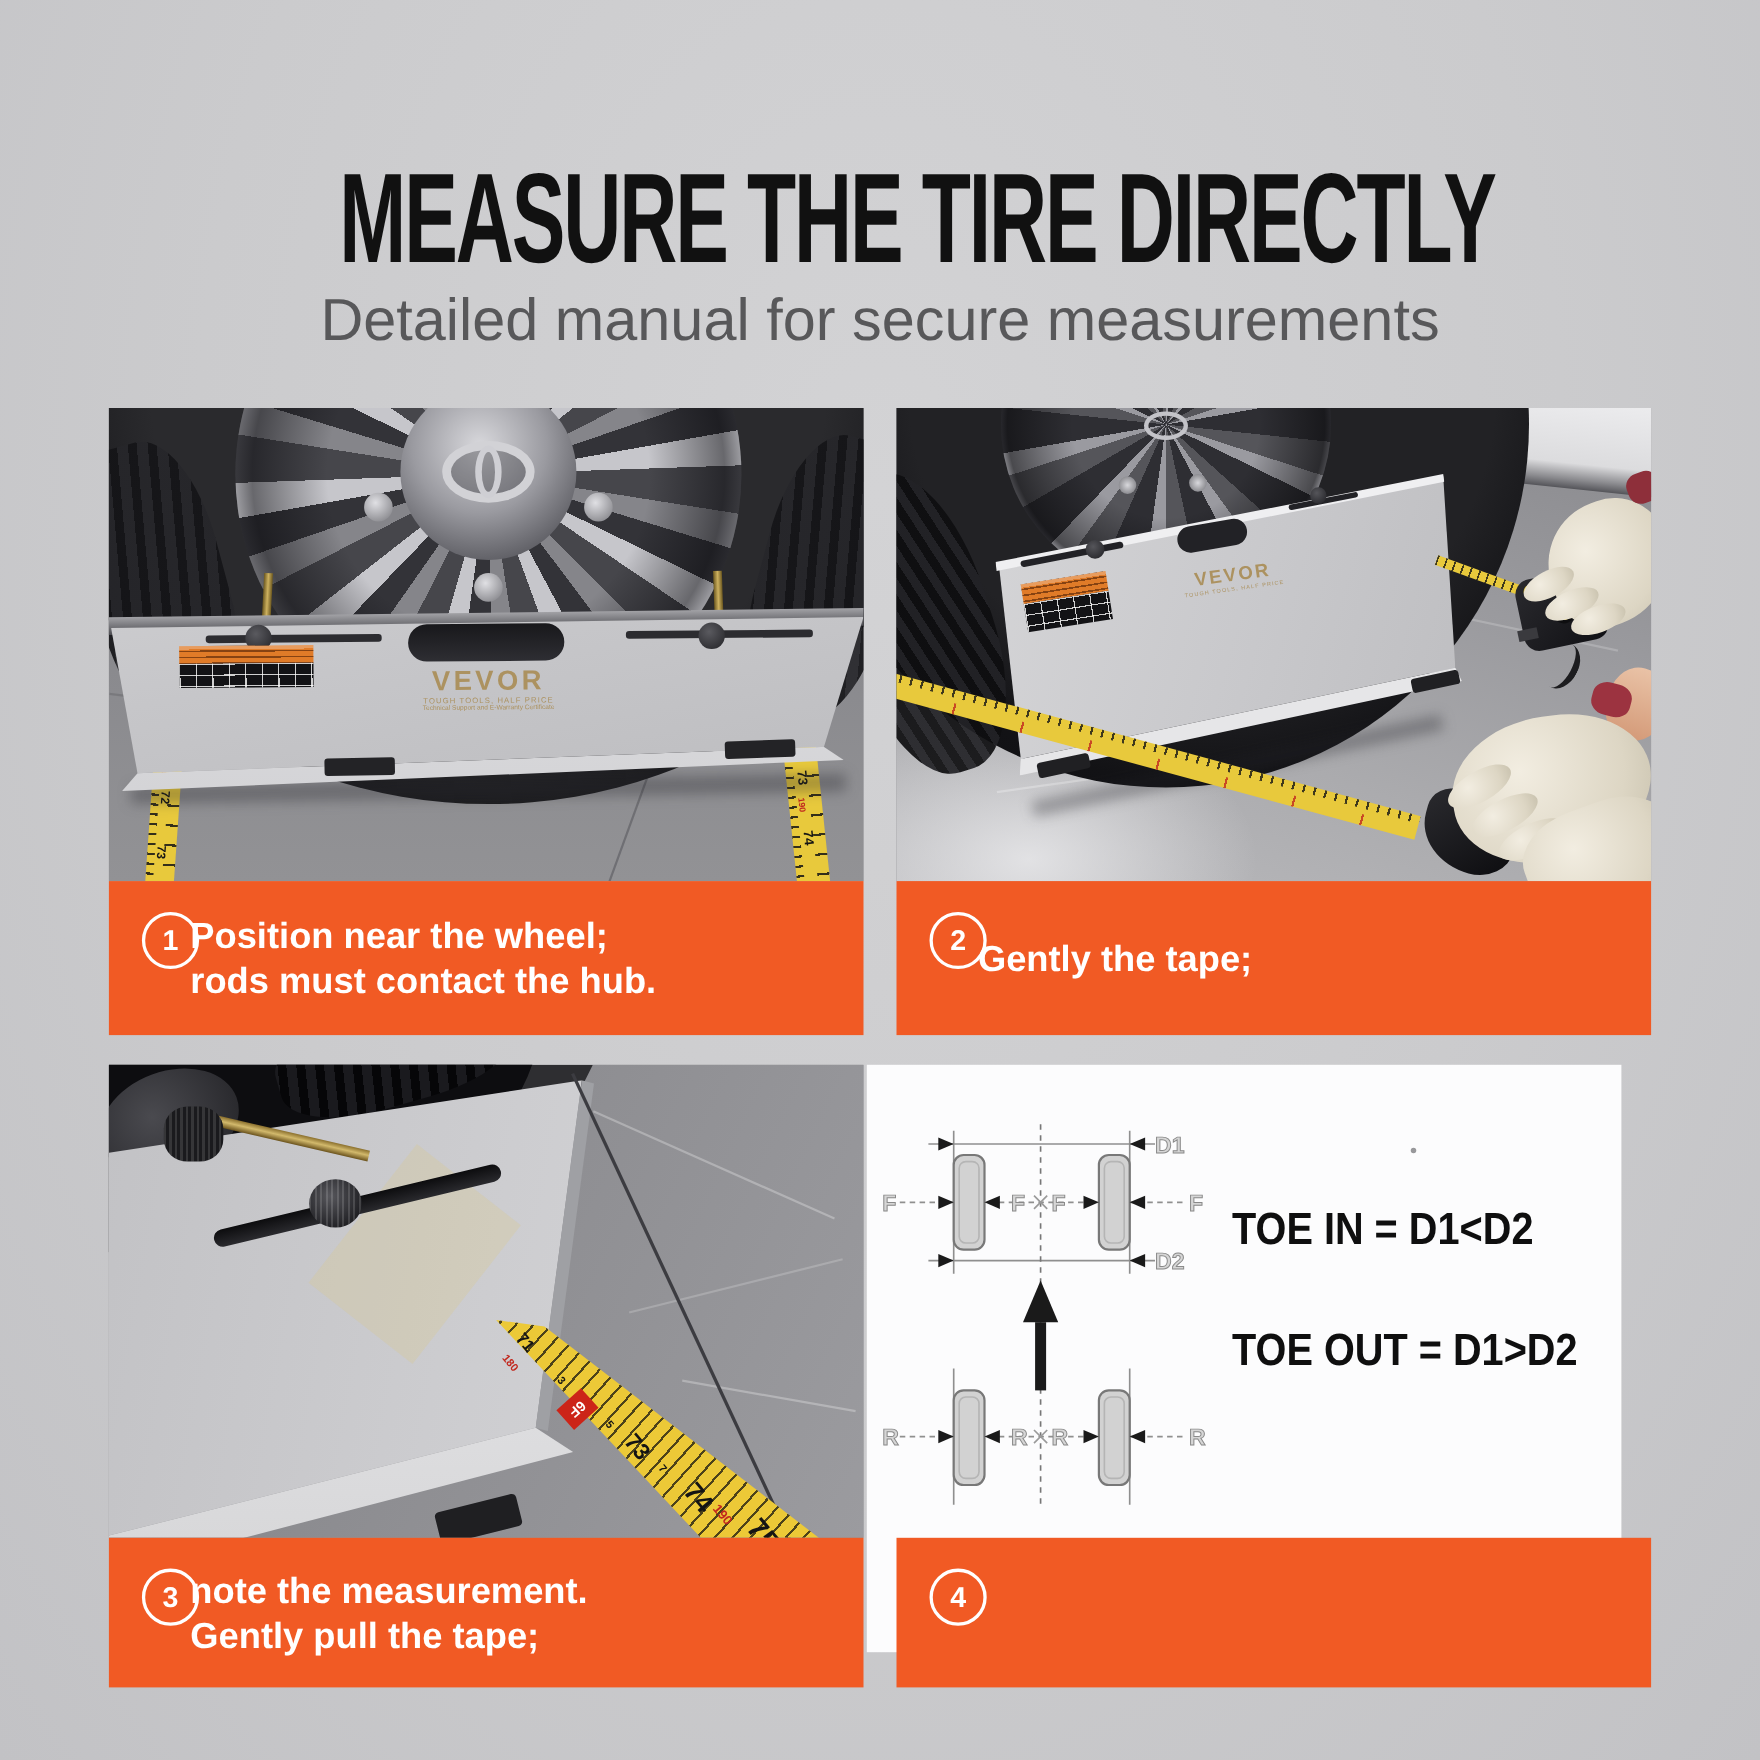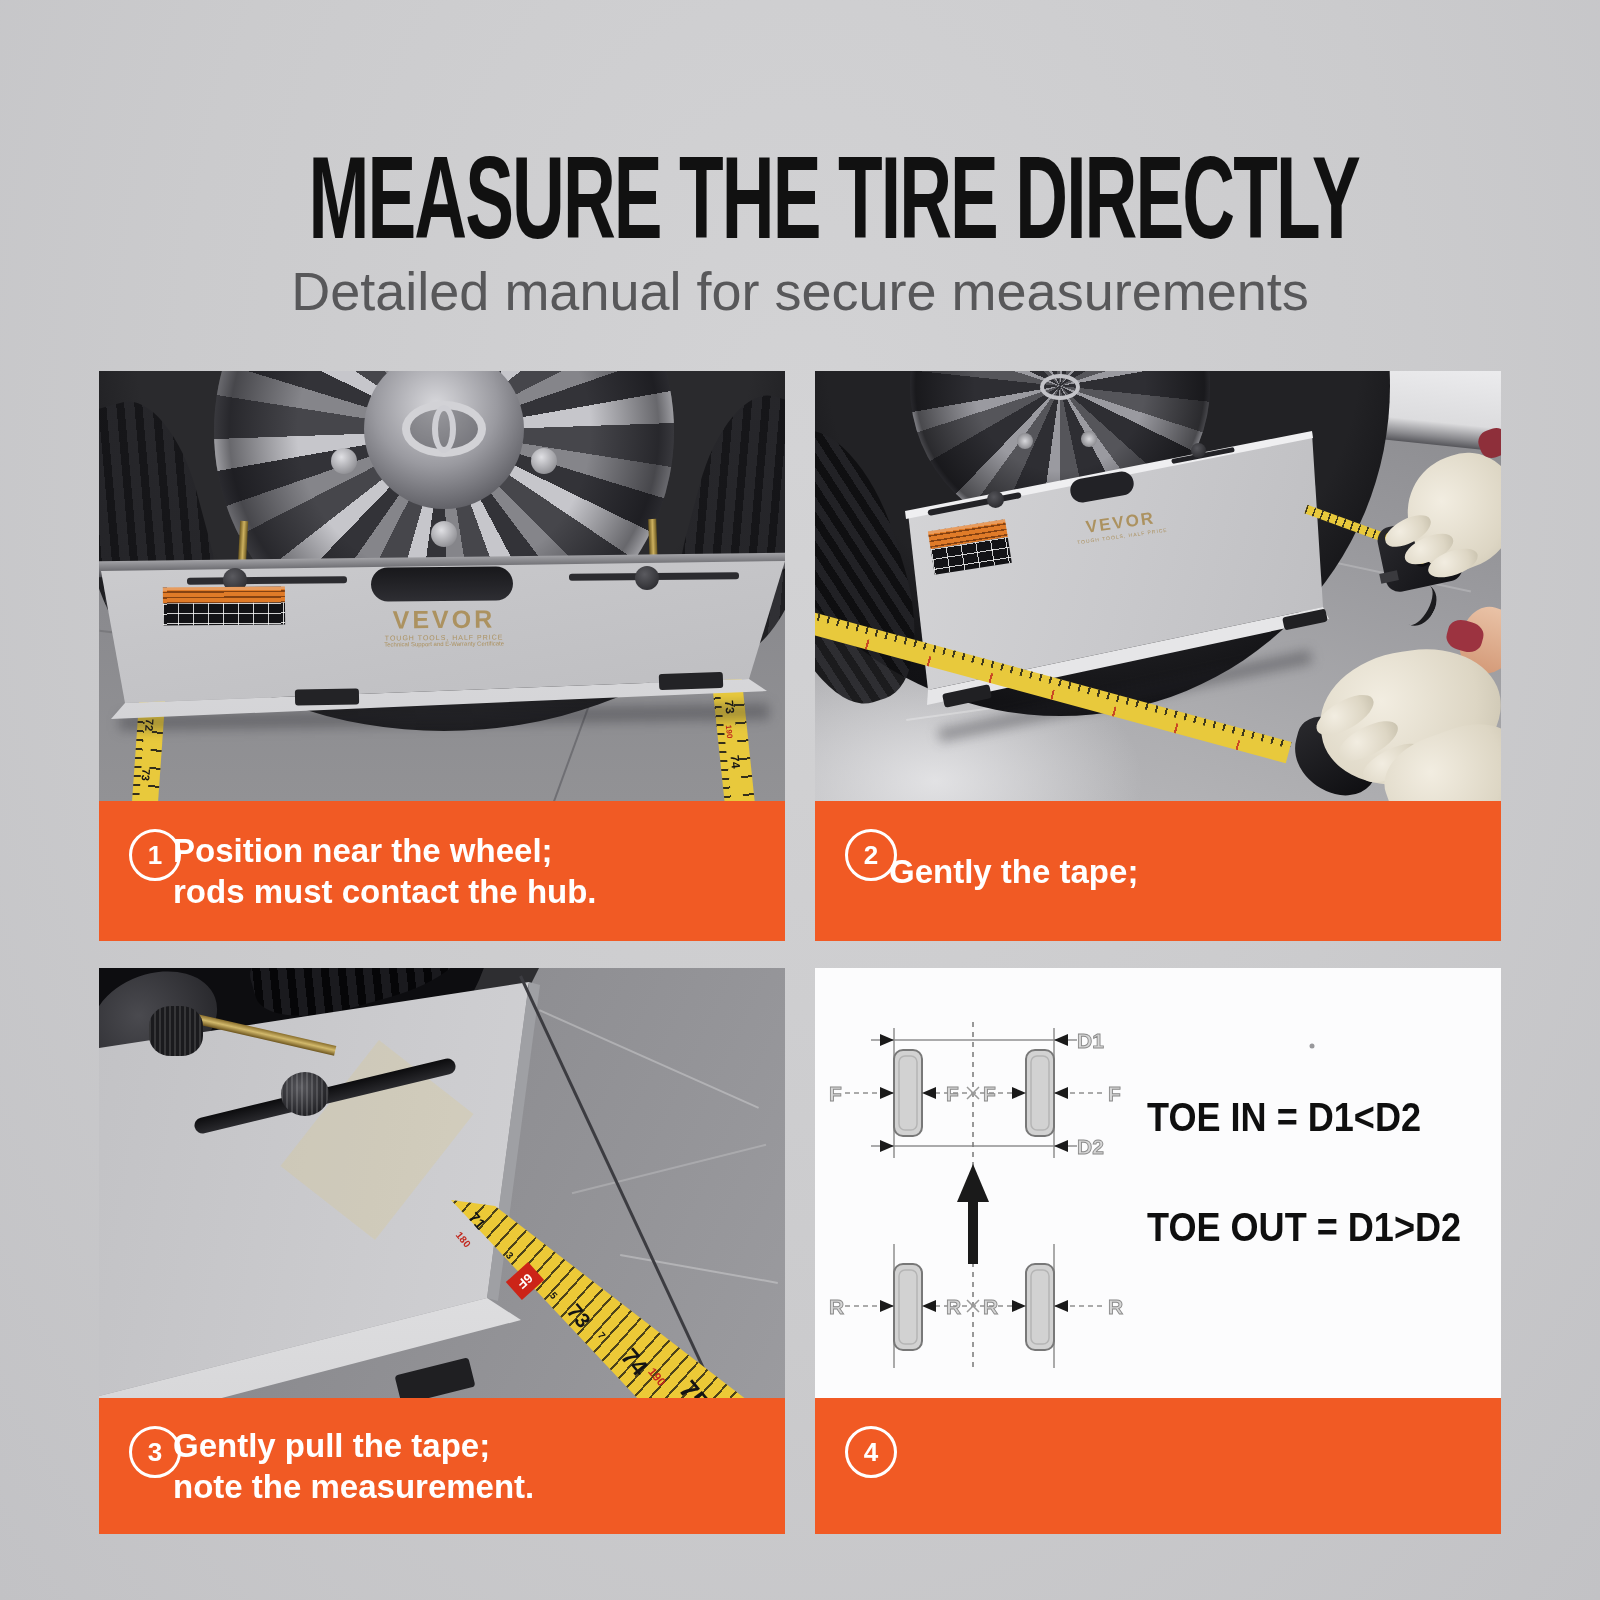--- a/index.html
+++ b/index.html
@@ -204,21 +204,21 @@
     </div>
     <span class="tapenum" style="left:408px;top:282px;font-size:10px;transform:rotate(50deg);">3</span>
     <span class="tapenum" style="left:452px;top:322px;font-size:10px;transform:rotate(50deg);">5</span>
     <span class="tapenum" style="left:468px;top:336px;font-size:21px;transform:rotate(50deg);">73</span>
     <span class="tapenum" style="left:500px;top:362px;font-size:10px;transform:rotate(50deg);">7</span>
     <span class="tapenum" style="left:522px;top:380px;font-size:24px;transform:rotate(50deg);">74</span>
     <span class="tapenum" style="left:548px;top:402px;font-size:12px;color:#c2281e;transform:rotate(50deg);">190</span>
     <span class="tapenum" style="left:580px;top:412px;font-size:26px;transform:rotate(50deg);">75</span>
   </div>
 
-  <div class="panel" style="left:815px;top:968px;height:534px;background:#fcfcfd;text-align:center;">
+  <div class="panel" style="left:788px;top:968px;height:534px;background:#fcfcfd;text-align:center;">
     <svg width="686" height="430" viewBox="0 0 686 430">
 
       <g stroke="#8f8f8f" stroke-width="1.5" fill="none">
         <path d="M79 60 V190 M239 60 V190 M79 276 V400 M239 276 V400"></path>
         <path d="M56 72 H262"></path>
         <path d="M56 178 H262"></path>
         <path d="M30 125 H288" stroke-dasharray="5 4"></path>
         <path d="M30 338 H288" stroke-dasharray="5 4"></path>
         <path d="M158 54 V400" stroke-dasharray="5 5" stroke="#777"></path>
       </g>
@@ -284,22 +284,22 @@
   </div>
   <div class="cap" style="left:815px;top:801px;height:140px;">
     <div class="cnum">2</div>
     <div class="ctext">
       <div>Gently the tape;</div>
     </div>
   </div>
   <div class="cap" style="left:99px;top:1398px;height:136px;">
     <div class="cnum">3</div>
     <div class="ctext">
+      <div>note the measurement.</div>
       <div>Gently pull the tape;</div>
-      <div>note the measurement.</div>
     </div>
   </div>
   <div class="cap" style="left:815px;top:1398px;height:136px;">
     <div class="cnum">4</div>
     <div class="ctext">
     </div>
   </div>
 
 </div>
 

